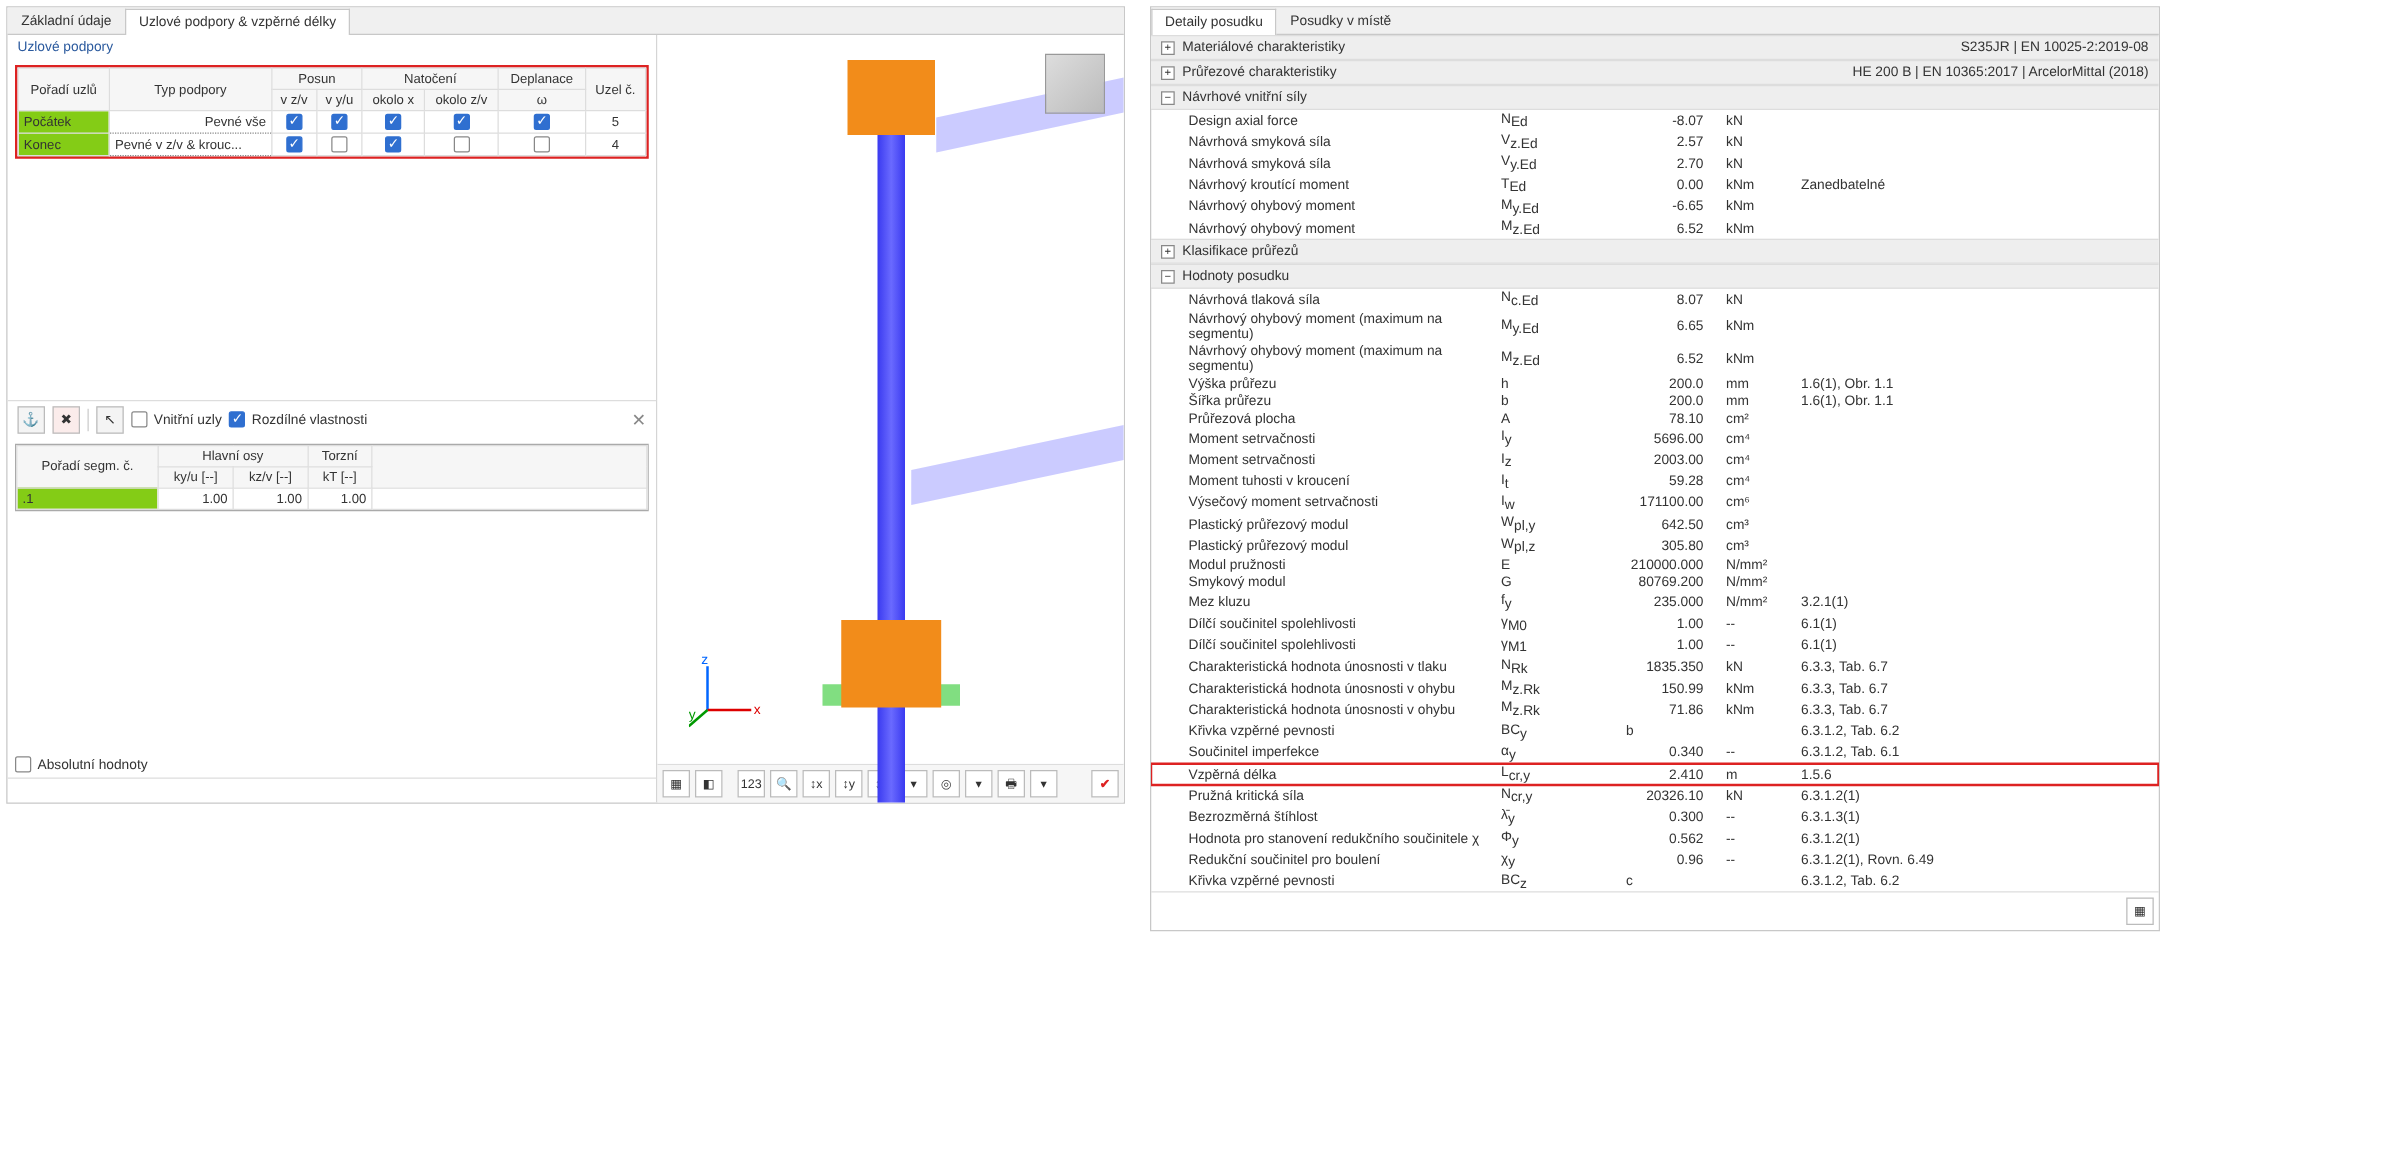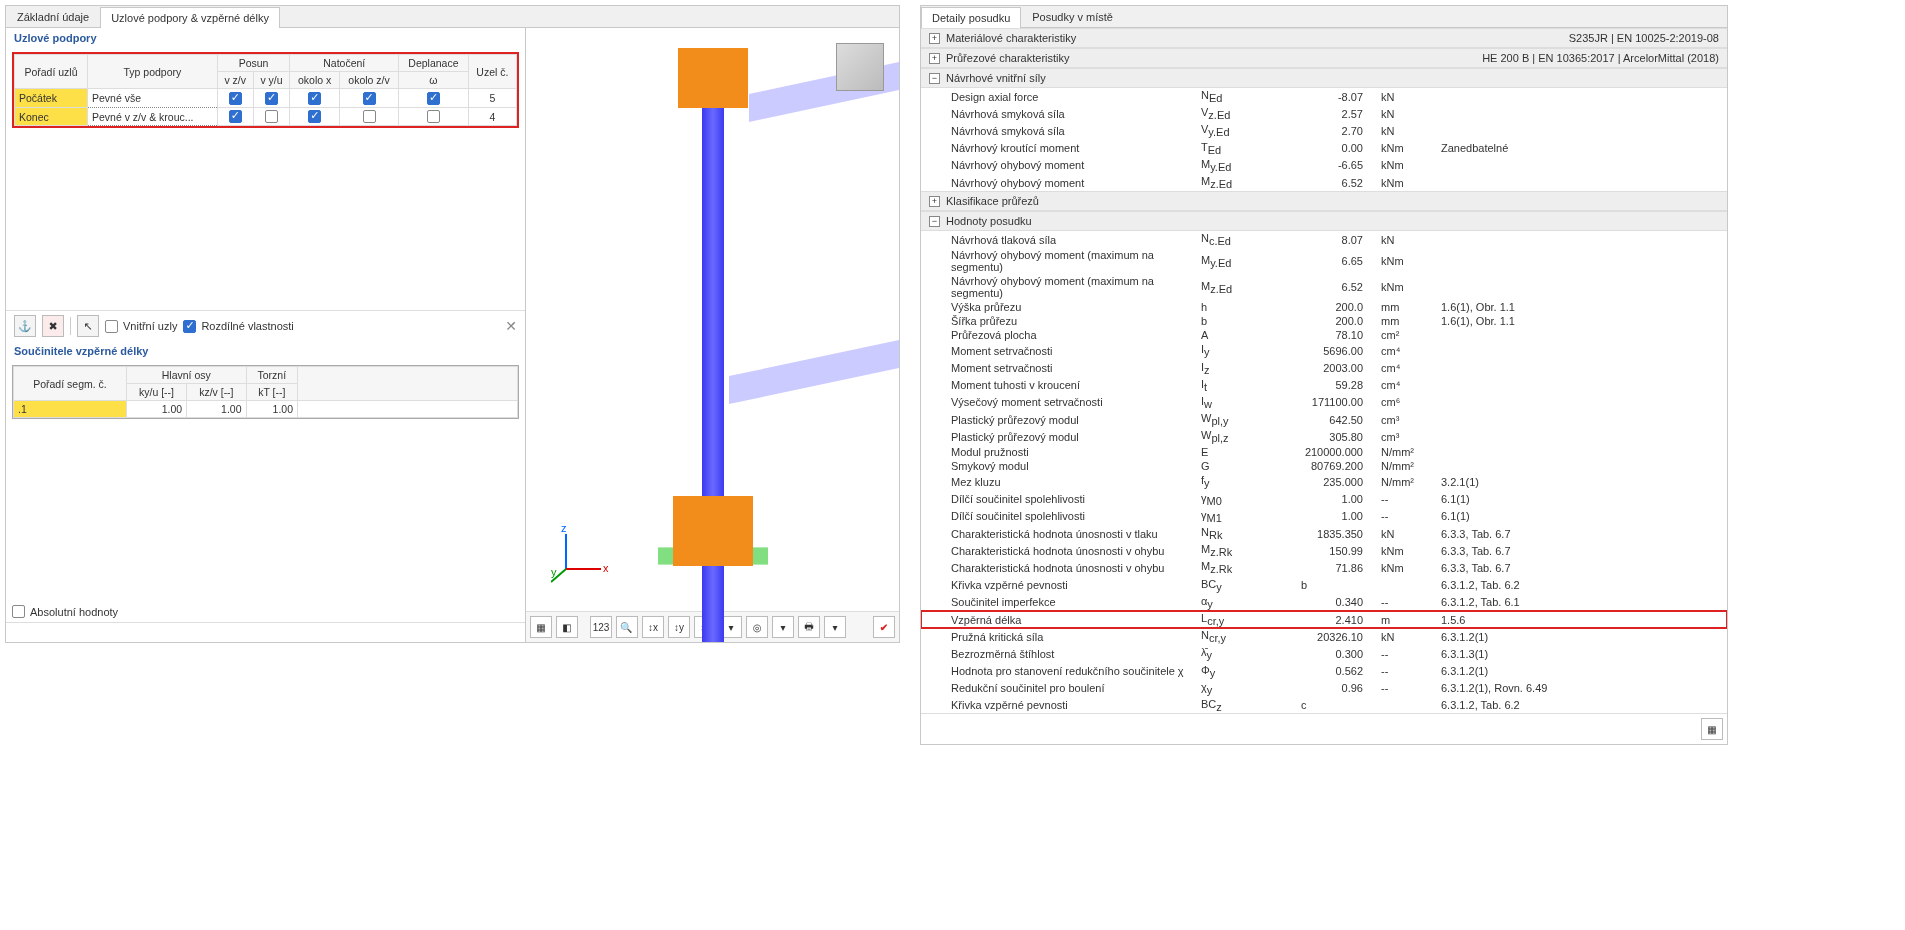--- a/index.html
+++ b/index.html
@@ -7,27 +7,27 @@
 .panel{border:1px solid #c8c8c8;background:#fff;position:relative}
 .panel-left{width:895px;height:638px;display:flex;flex-direction:column}
 .panel-right{width:808px;height:740px;display:flex;flex-direction:column}
 .tabs{display:flex;background:#f0f0f0;border-bottom:1px solid #c8c8c8}
 .tab{padding:4px 10px;border:1px solid transparent;border-bottom:none;cursor:pointer}
 .tab.active{background:#fff;border-color:#c8c8c8;border-top:1px solid #c8c8c8;position:relative;top:1px}
 .two-col{display:flex;flex:1;overflow:hidden}
 .left-sub{width:520px;display:flex;flex-direction:column;border-right:1px solid #c8c8c8}
 .right-sub{flex:1;display:flex;flex-direction:column;position:relative;background:#fafbfc}
 .section{padding:4px 6px}
-.section-title{color:#2b5a9e;font-weight:700;padding:4px 8px}
+.section-title{color:#2b5a9e;font-weight:400;padding:4px 8px}
 .grid{border:1px solid #aaa;font-size:11px}
 .grid.red{border:2px solid #d22}
 .grid table{width:100%;border-collapse:collapse}
 .grid th,.grid td{border:1px solid #ddd;padding:2px 4px;text-align:center;background:#f6f6f6;font-weight:normal;font-size:10.5px}
 .grid td{background:#fff}
-.grid td.rowhdr{background:#fde047;text-align:left}
+.grid td.rowhdr{background:#84cc16;text-align:left}
 .chk{width:13px;height:13px;border:1px solid #888;border-radius:2px;display:inline-block;vertical-align:middle;background:#fff}
 .chk.on{background:#2f6fd0;border-color:#2f6fd0;position:relative}
 .chk.on::after{content:"✓";color:#fff;position:absolute;left:1px;top:-2px;font-size:11px}
 .toolbar{display:flex;align-items:center;gap:6px;padding:4px 8px;border-top:1px solid #ddd}
 .tbtn{width:22px;height:22px;border:1px solid #bbb;background:#f4f4f4;display:flex;align-items:center;justify-content:center;font-size:11px;cursor:pointer}
 .tbtn.red{background:#fbeceb}
 .closex{margin-left:auto;color:#888;font-size:14px;cursor:pointer}
 .coef-grid td,.coef-grid th{text-align:center}
 .viewer{flex:1;position:relative;background:#fff}
 .viewer-toolbar{display:flex;gap:4px;padding:4px;border-top:1px solid #ddd;background:#f6f6f6;flex-wrap:wrap}
@@ -81,21 +81,21 @@
               <th>v z/v</th>
               <th>v y/u</th>
               <th>okolo x</th>
               <th>okolo z/v</th>
               <th>ω</th>
             </tr>
             </tbody>
               <tbody id="supports-body">
                 <tr>
                   <td class="rowhdr">Počátek</td>
-                  <td style="text-align:left;border:1px dotted #888">Pevné vše</td>
+                  <td style="text-align:right;border:1px dotted #888">Pevné vše</td>
   <td><span class="chk on"></span></td>
                   <td><span class="chk on"></span></td>
   <td><span class="chk on"></span></td>
                   <td><span class="chk on"></span></td>
   <td><span class="chk on"></span></td>
                   <td>5</td>
                 </tr>
                 <tr>
                   <td class="rowhdr">Konec</td>
                   <td style="text-align:left;border:1px dotted #888">Pevné v z/v &amp; krouc...</td>
@@ -120,21 +120,20 @@
             <span class="chk"></span>
             <span>Vnitřní uzly</span>
           </label>
         <label class="chklabel">
             <span class="chk on"></span>
             <span>Rozdílné vlastnosti</span>
           </label>
         <span class="closex">✕</span>
       </div>
 
-      <div class="section-title">Součinitele vzpěrné délky</div>
       <div class="section">
         <div class="grid coef-grid">
           <table>
             <tbody>
                 <tr>
               <th rowspan="2">Pořadí segm. č.</th>
               <th colspan="2">Hlavní osy</th>
               <th>Torzní</th>
               <th rowspan="2" style="width:220px"></th>
             </tr>

